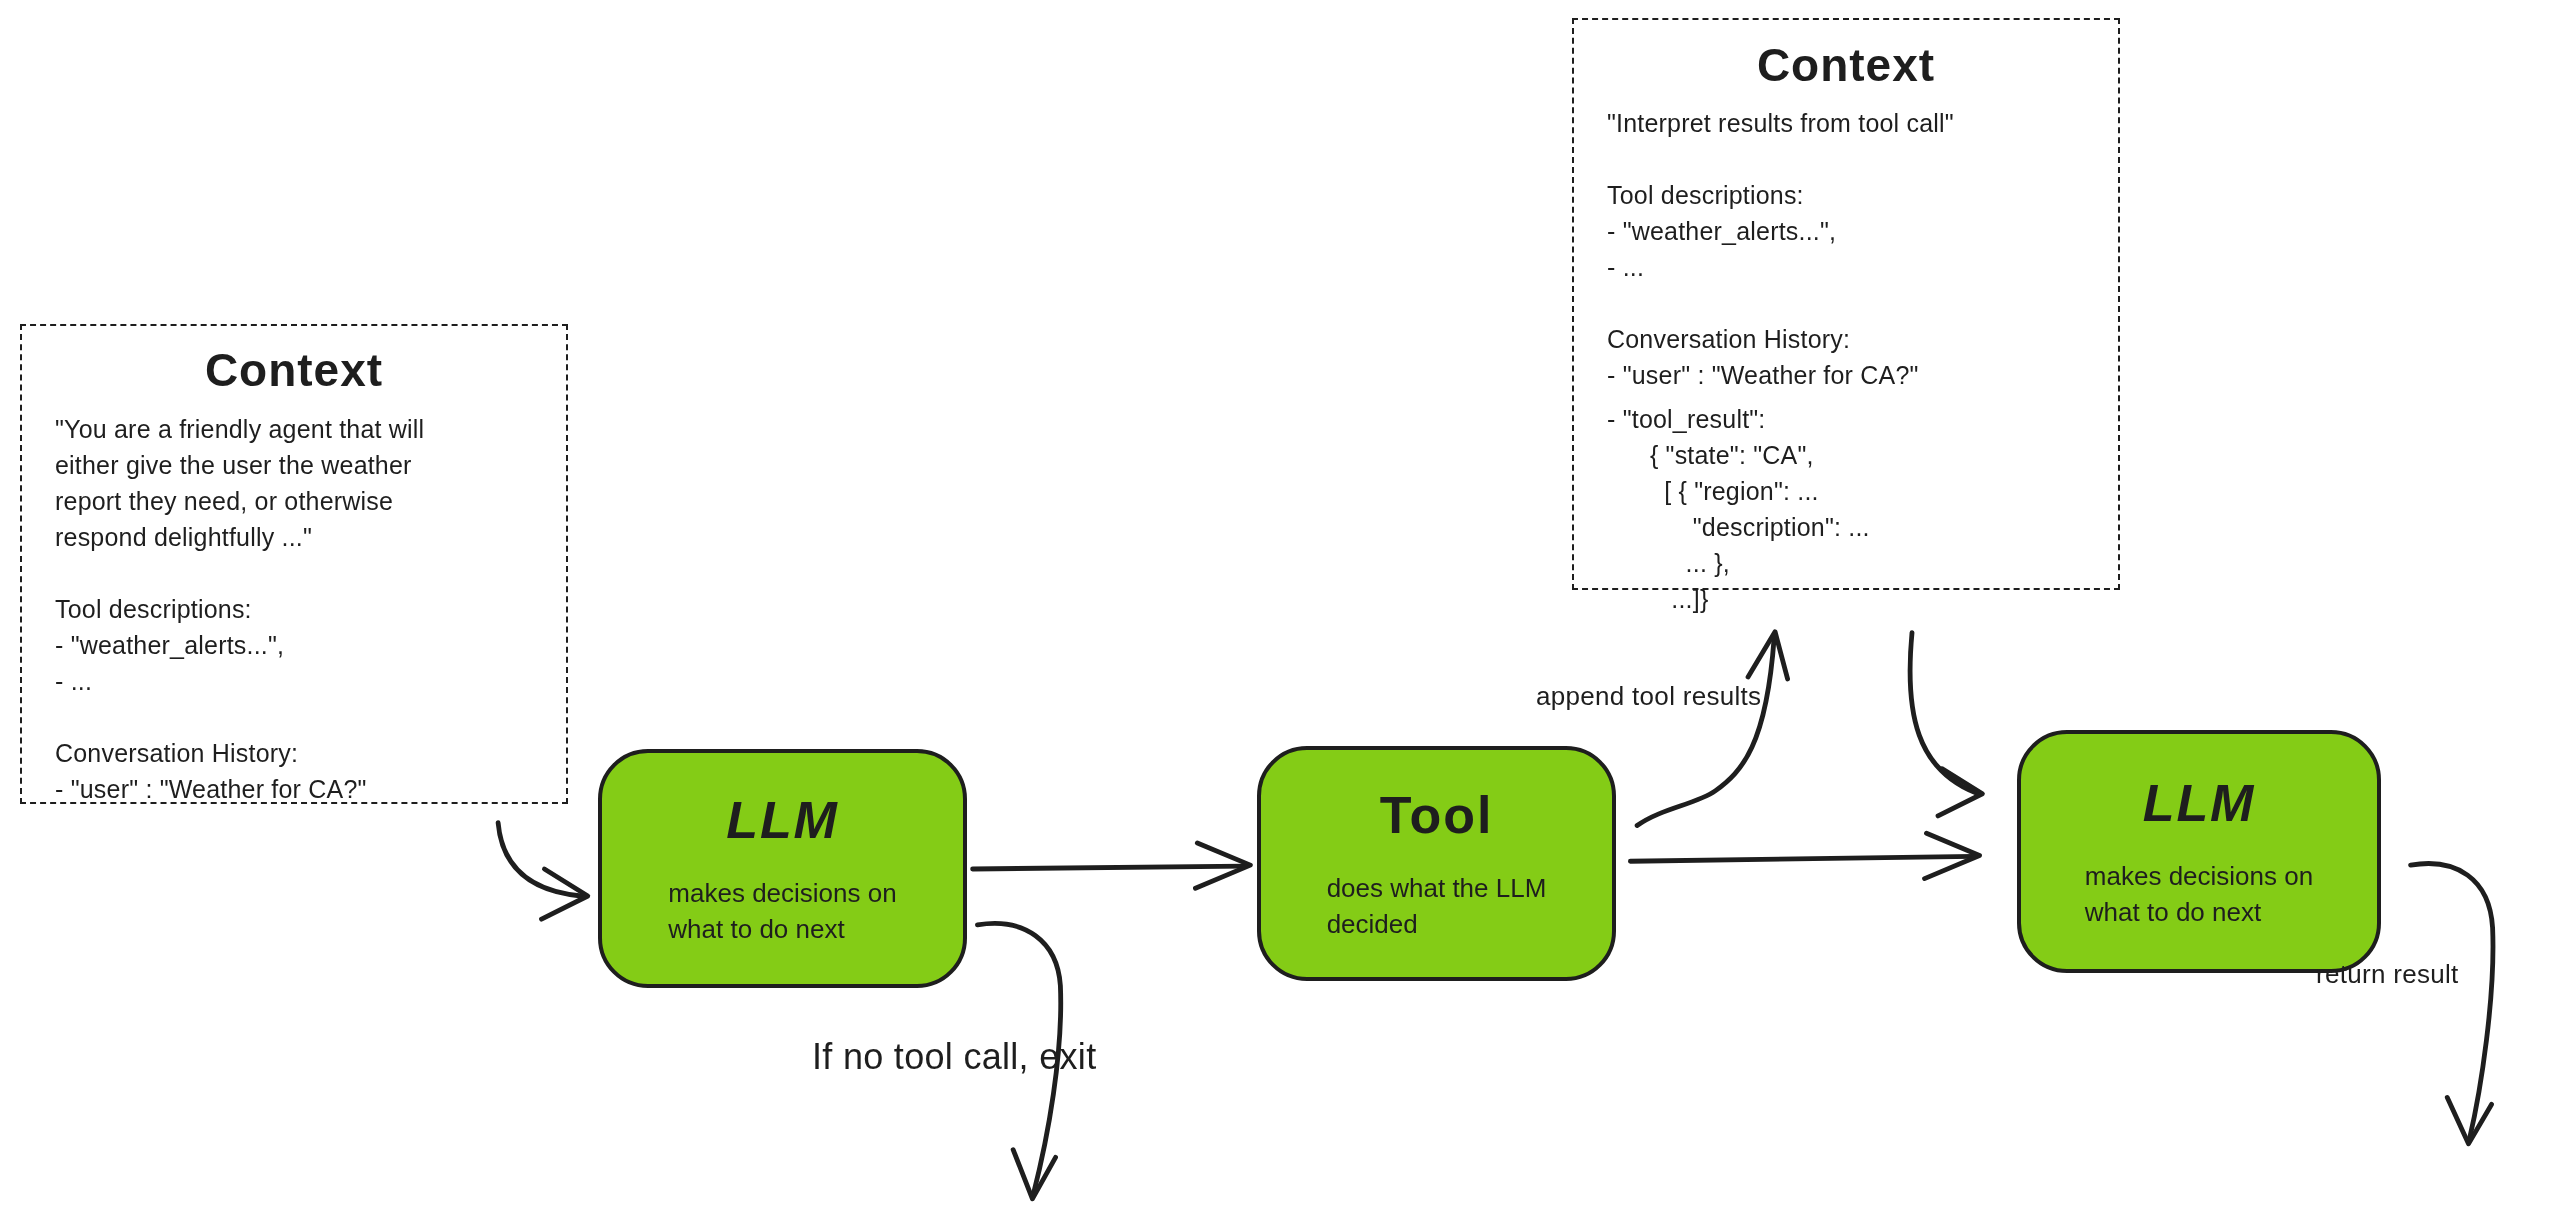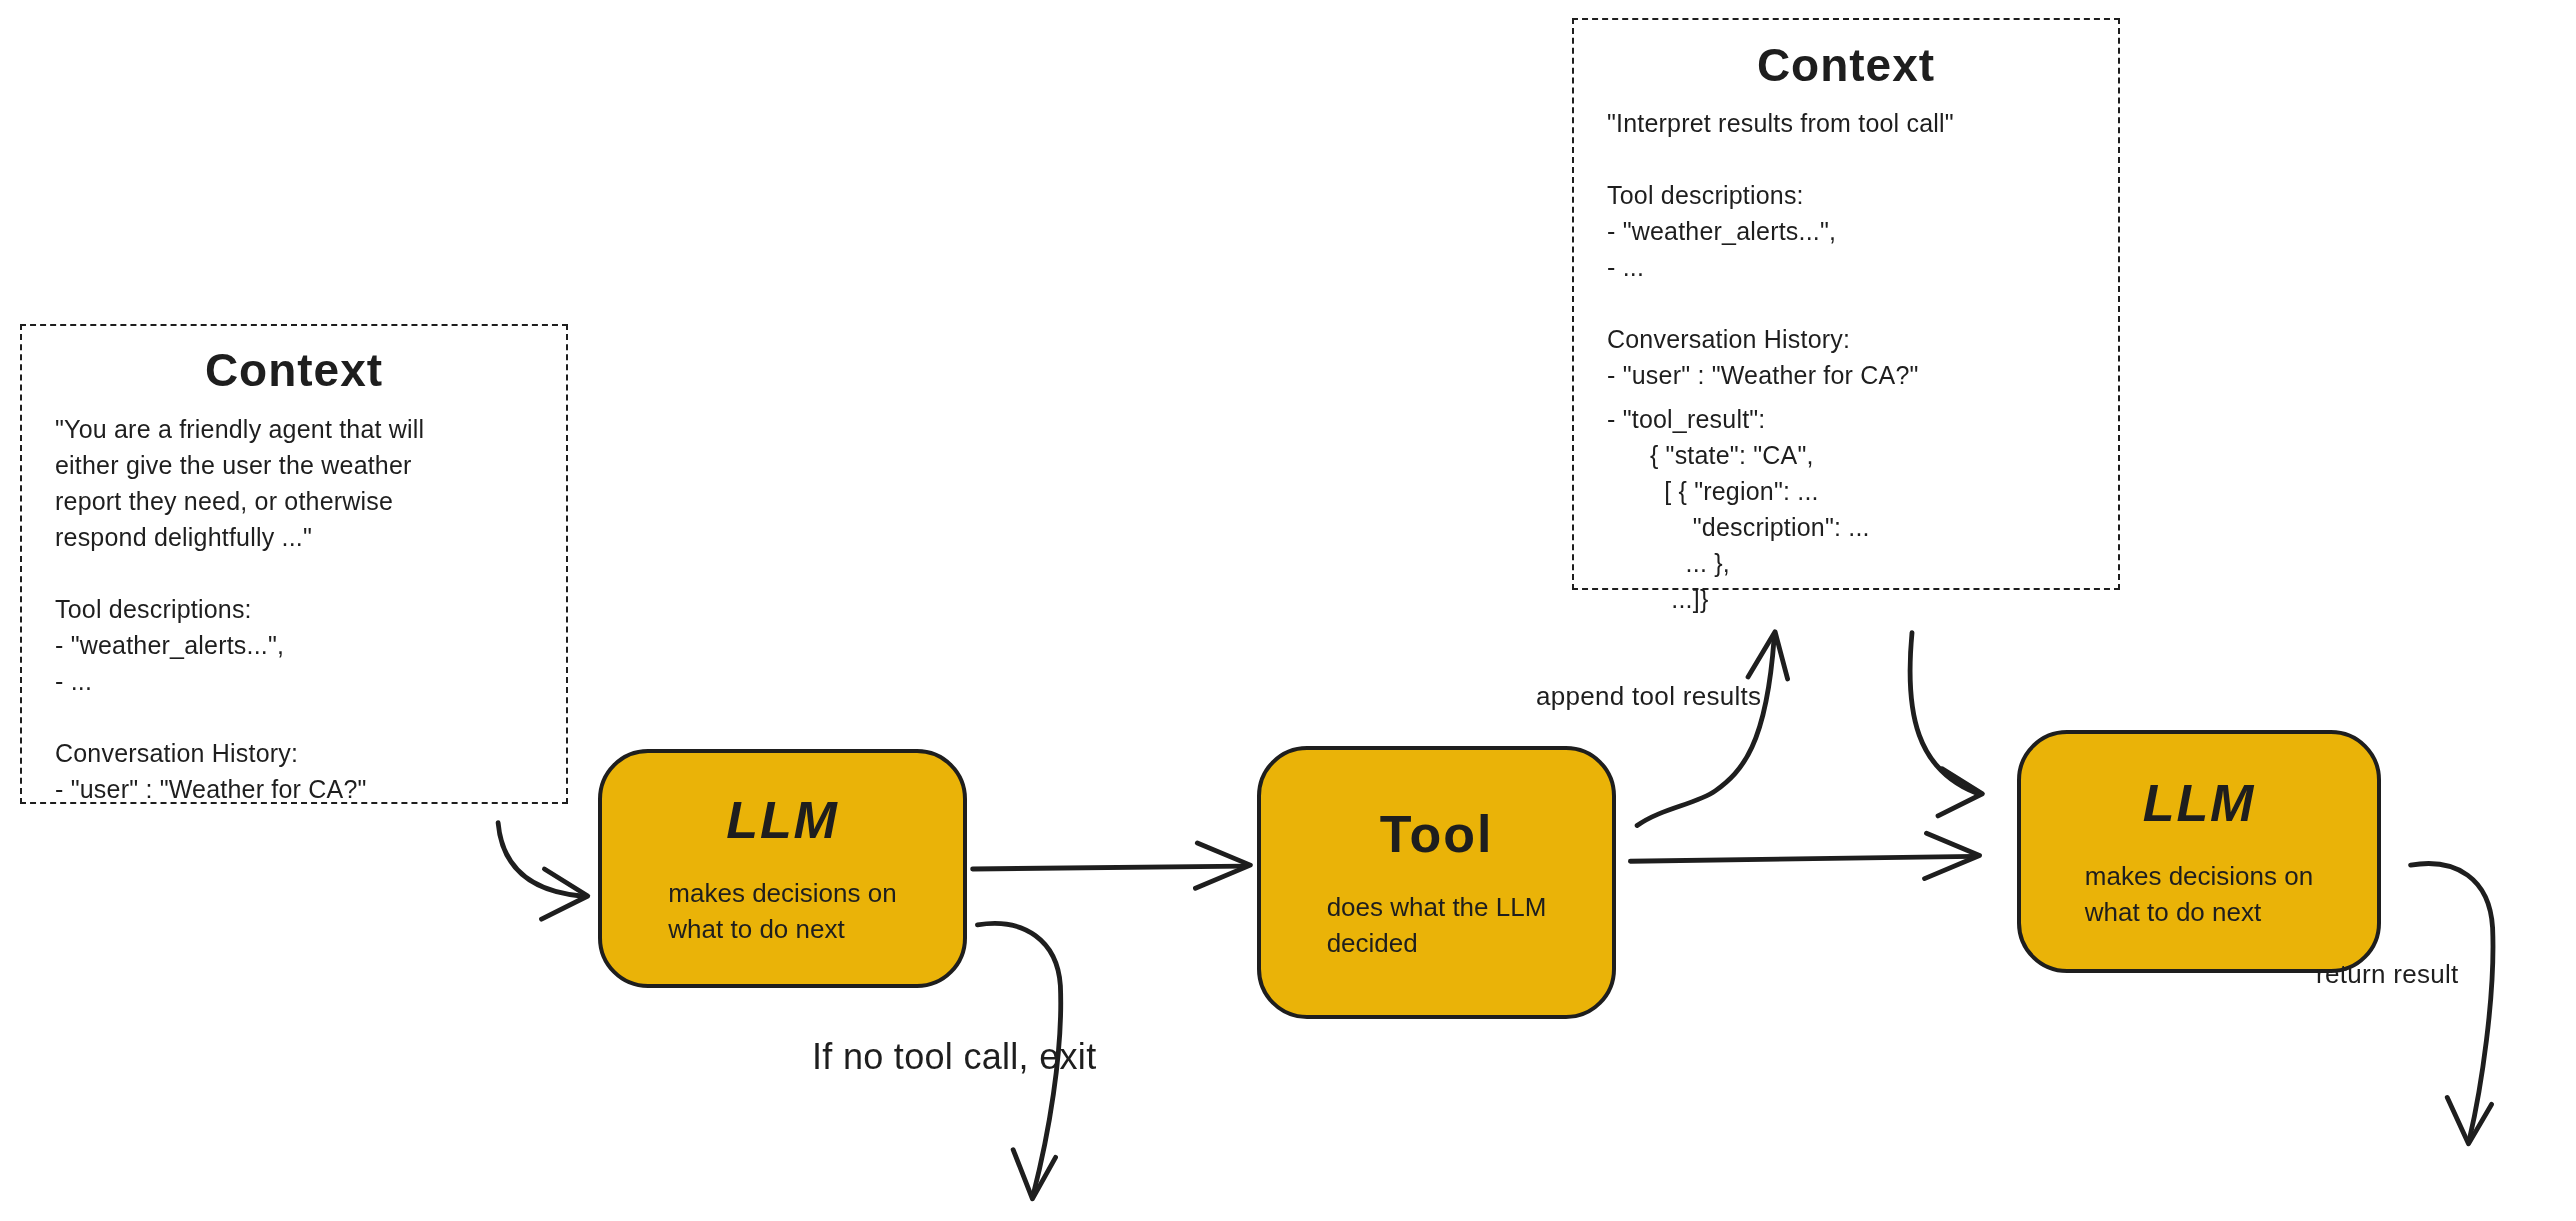--- a/index.html
+++ b/index.html
@@ -49,21 +49,21 @@
   .para.tight { margin: 7.7px 0 0 0; }
   .node {
     position: absolute;
     border: 4.8px solid #1e1e1e;
     border-radius: 50px;
     box-sizing: border-box;
     display: flex;
     flex-direction: column;
     align-items: center;
     justify-content: center;
-    background: #eab308;
+    background: #84cc16;
   }
   .node-title {
     font-size: 52px;
     font-weight: 700;
     letter-spacing: 1.9px;
     margin-bottom: 25px;
   }
   .node-title.slant { font-style: italic; }
   .node-subtitle {
     font-size: 26px;
@@ -142,21 +142,21 @@
            ... },
          ...]}</div>
   </div>
 
   <div class="node" style="left:598px; top:749px; width:369px; height:239px;">
     <div class="node-title slant">LLM</div>
     <div class="node-subtitle">makes decisions on
 what to do next</div>
   </div>
 
-  <div class="node" style="left:1257px; top:746px; width:359px; height:273px;">
+  <div class="node" style="left:1257px; top:746px; width:359px; height:235px;">
     <div class="node-title">Tool</div>
     <div class="node-subtitle">does what the LLM
 decided</div>
   </div>
 
   <div class="node" style="left:2017px; top:730px; width:364px; height:243px;">
     <div class="node-title slant">LLM</div>
     <div class="node-subtitle">makes decisions on
 what to do next</div>
   </div>

